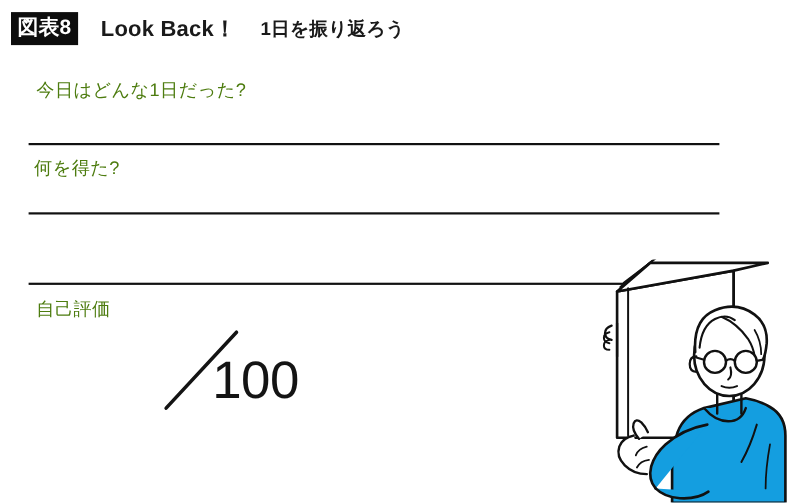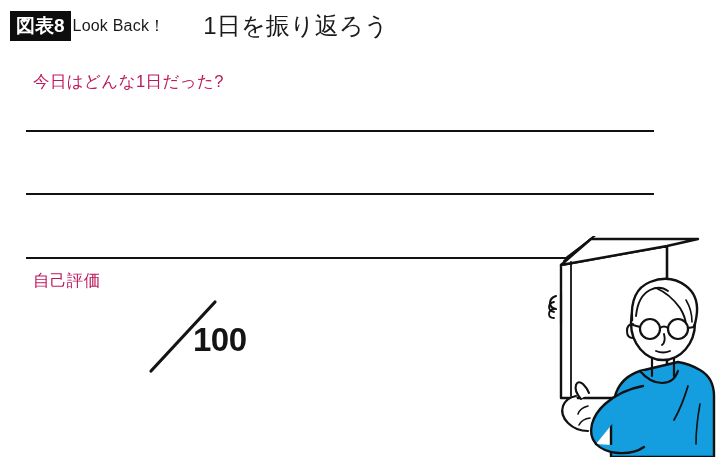--- a/index.html
+++ b/index.html
@@ -33,42 +33,42 @@
     background: #0d0d0d;
     color: #ffffff;
     font-size: 19px;
     font-weight: 700;
     line-height: 1;
     padding: 5px 6px 6px 6px;
     letter-spacing: 0px;
     white-space: nowrap;
   }
   .title-main {
-    font-size: 16px;
-    font-weight: 400;
-    margin-left: 2px;
+    font-size: 20px;
+    font-weight: 700;
+    margin-left: 21px;
     white-space: nowrap;
     letter-spacing: 0.2px;
   }
   .title-sub {
-    font-size: 24px;
-    font-weight: 400;
-    margin-left: 38px;
+    font-size: 17px;
+    font-weight: 700;
+    margin-left: 22px;
     white-space: nowrap;
     letter-spacing: 0.2px;
   }
 
   
   .q-label {
     position: absolute;
     font-size: 16.5px;
     font-weight: 400;
     letter-spacing: 0.4px;
     white-space: nowrap;
-    color: #be185d;
+    color: #4d7c0f;
   }
   .q1 { left: 33px; top: 71px; }
   .q2 { left: 31px; top: 142px; }
   .q3 { left: 31px; top: 205px; }
   .q4 { left: 33px; top: 270px; text-align: right; }
 
   .rule {
     position: absolute;
     height: 0;
     border-top: 2px solid #111111;
@@ -90,22 +90,22 @@
     left: 0;
     top: 0;
     width: 80px;
     height: 80px;
     overflow: visible;
   }
   .score-number {
     position: absolute;
     left: 48px;
     top: 27px;
-    font-size: 33px;
-    font-weight: 700;
+    font-size: 48px;
+    font-weight: 400;
     line-height: 1;
     letter-spacing: -0.5px;
     color: #141414;
   }
 
   
   .illustration {
     position: absolute;
     left: 528px;
     top: 236px;
@@ -120,20 +120,21 @@
 
   <div class="header">
     <span class="badge">図表8</span>
     <span class="title-main">Look Back！</span>
     <span class="title-sub">1日を振り返ろう</span>
   </div>
 
   <div class="q-label q1">今日はどんな1日だった?</div>
   <div class="rule rule1"></div>
 
+  <div class="q-label q2">何を得た?</div>
   <div class="rule rule2"></div>
 
   <div class="rule rule3"></div>
 
   <div class="q-label q4">自己評価</div>
 
   <div class="score-wrap">
     <svg class="score-slash" viewBox="0 0 80 80">
       <line x1="6" y1="75" x2="70" y2="6" stroke="#141414" stroke-width="3.2" stroke-linecap="round"></line>
     </svg>

